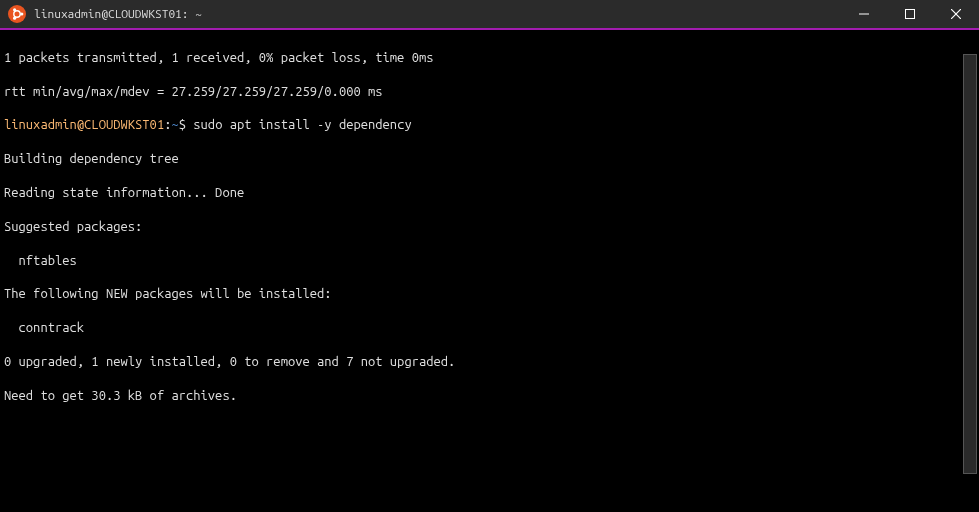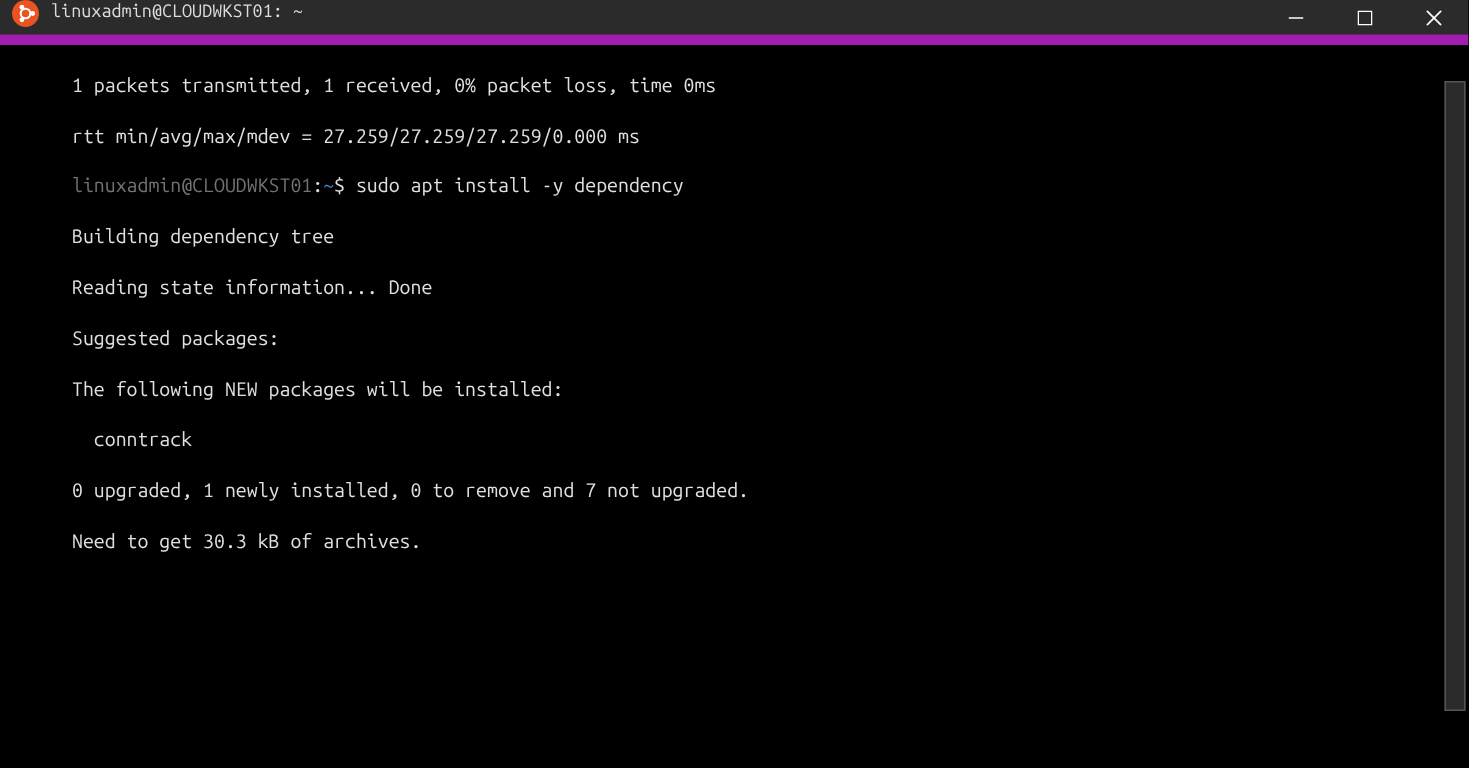--- a/index.html
+++ b/index.html
@@ -15,22 +15,23 @@
       color: #e0e0e0;
       width: 979px;
       height: 512px;
       overflow: hidden;
       position: relative;
     }
     .titlebar {
       height: 30px;
       background: #2b2b2b;
       display: flex;
+      align-items: center;
       padding: 0 0 0 8px;
-      border-bottom: 7px solid #a21caf;
+      border-bottom: 2px solid #a21caf;
     }
     .app-icon {
       width: 18px;
       height: 18px;
       margin-right: 8px;
       display: flex;
       align-items: center;
       justify-content: center;
     }
     .title-text {
@@ -56,24 +57,23 @@
     }
     .terminal {
       padding: 2px 4px;
       white-space: pre;
       position: relative;
       height: calc(100% - 30px);
       overflow: hidden;
     }
     .line {
       display: block;
-      margin-left: 44px;
     }
     .prompt-user {
-      color: #737373;
+      color: #fdba74;
     }
     .prompt-path {
       color: #4e8acf;
     }
     .prompt-sym {
       color: #e0e0e0;
     }
     .scrollbar {
       position: absolute;
       right: 2px;
@@ -118,20 +118,21 @@
   </div>
 </div>
 
 <div class="terminal">
 <span class="line">1 packets transmitted, 1 received, 0% packet loss, time 0ms</span>
 <span class="line">rtt min/avg/max/mdev = 27.259/27.259/27.259/0.000 ms</span>
 <span class="line"><span class="prompt-user">linuxadmin@CLOUDWKST01</span><span class="prompt-sym">:</span><span class="prompt-path">~</span><span class="prompt-sym">$</span> <span>sudo apt install -y dependency</span></span>
 <span class="line">Building dependency tree</span>
 <span class="line">Reading state information... Done</span>
 <span class="line">Suggested packages:</span>
+<span class="line">  nftables</span>
 <span class="line">The following NEW packages will be installed:</span>
 <span class="line">  conntrack</span>
 <span class="line">0 upgraded, 1 newly installed, 0 to remove and 7 not upgraded.</span>
 <span class="line">Need to get 30.3 kB of archives.</span>
 
 
 
 
 
 

